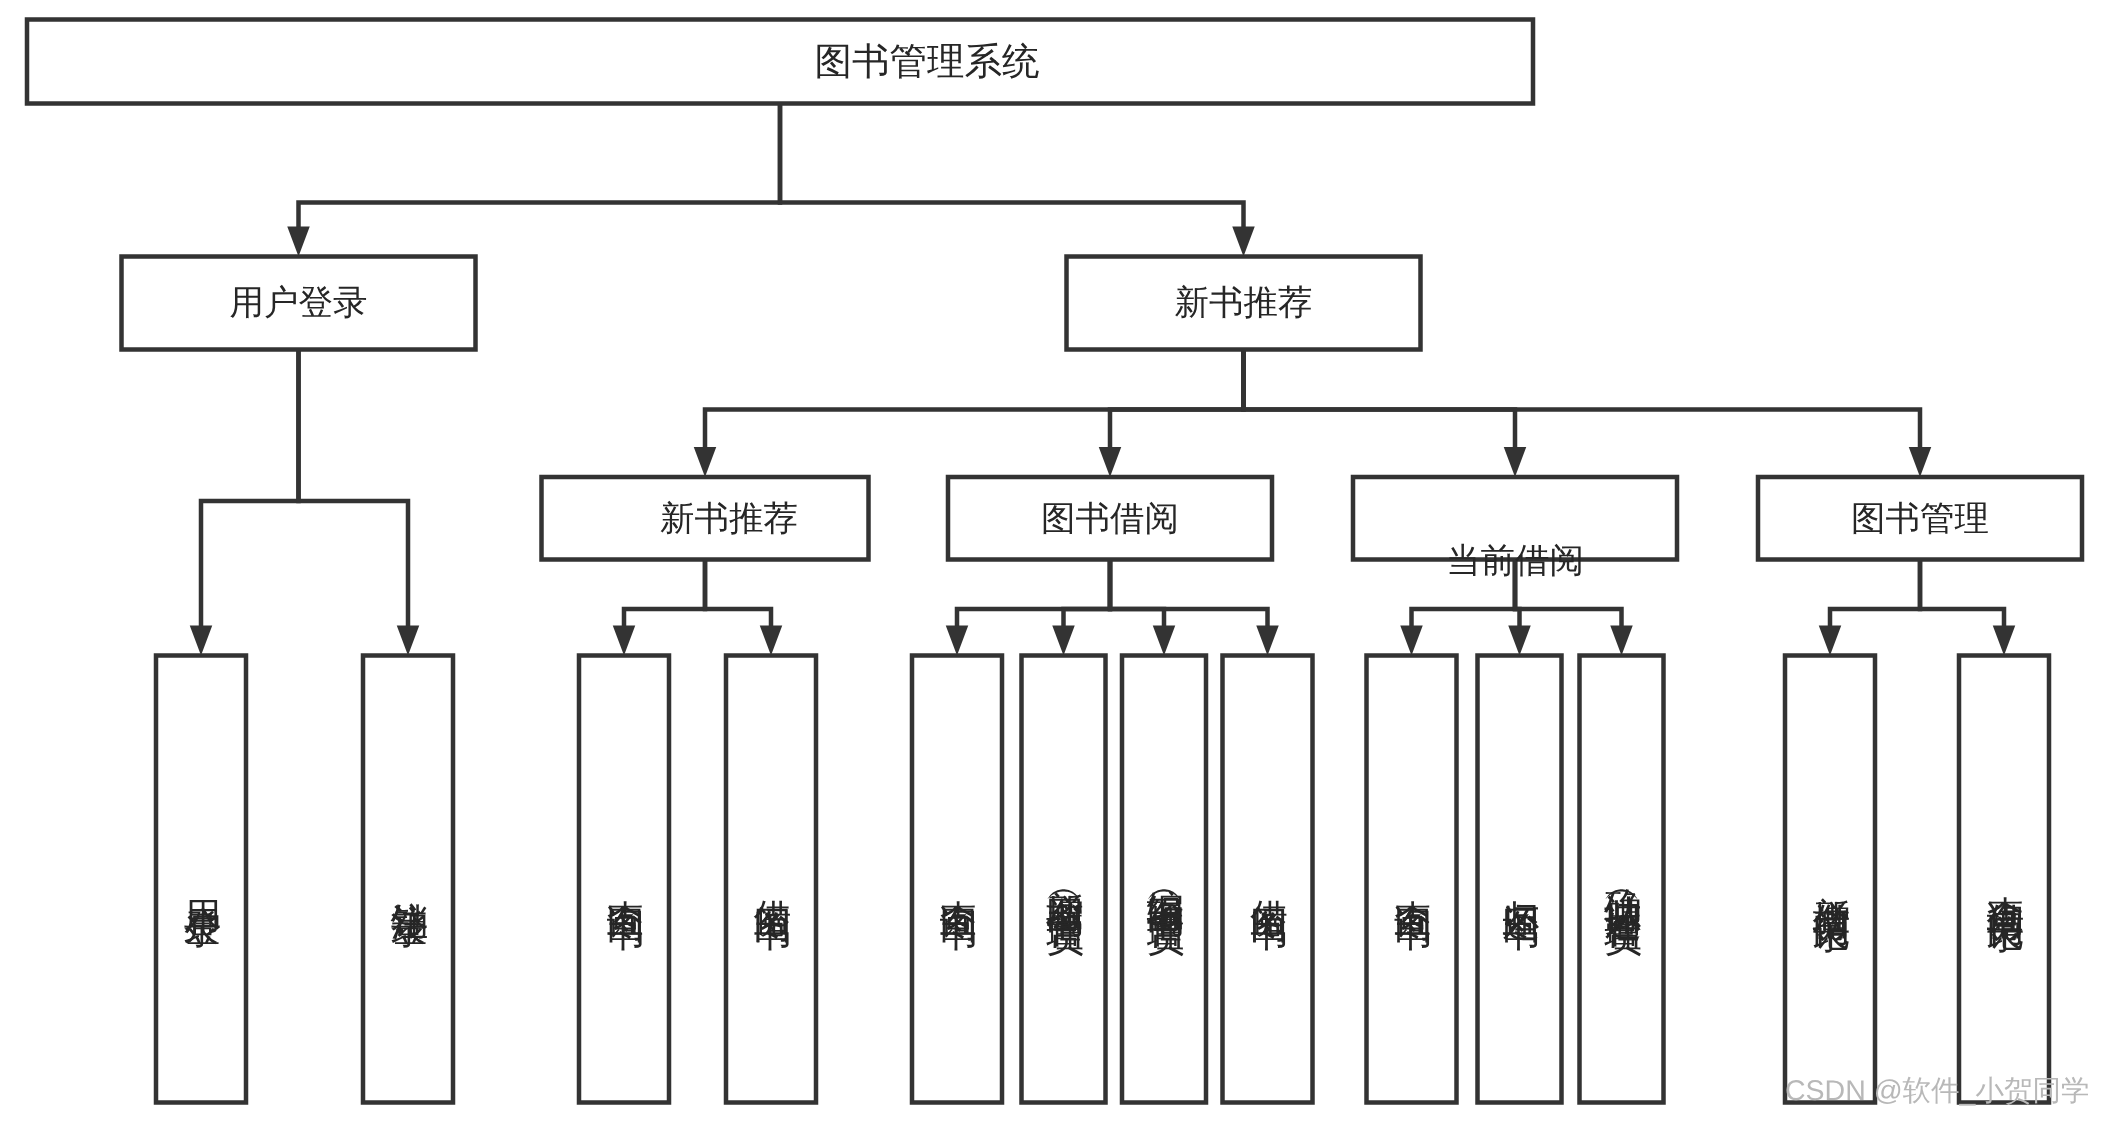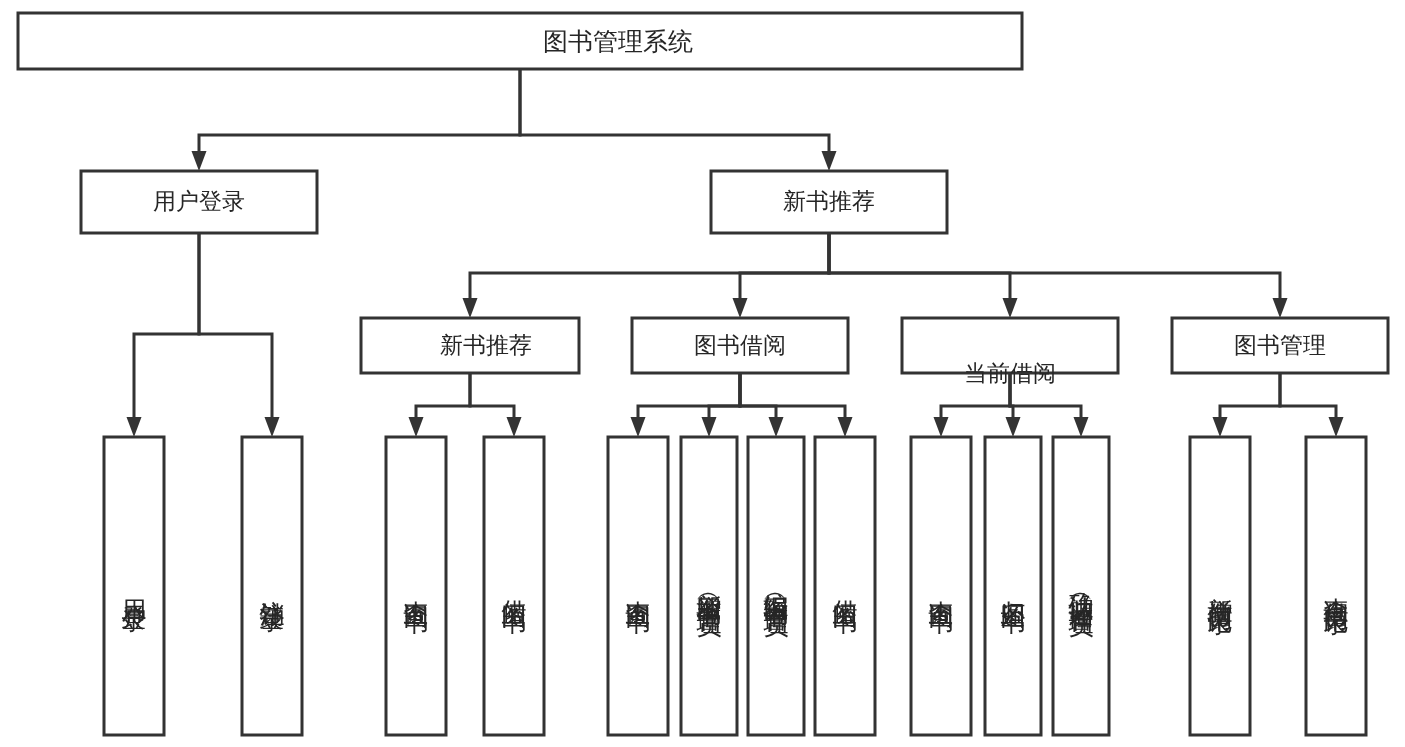--- a/index.html
+++ b/index.html
@@ -190,13 +190,14 @@
       <div class="node-label leaf-label" style="left: 608px; top: 437px; width: 60px; height: 298px;">查询图书</div>
       <div class="node-label leaf-label" style="left: 681px; top: 437px; width: 56px; height: 298px;">新增图书（管理员）</div>
       <div class="node-label leaf-label" style="left: 748px; top: 437px; width: 56px; height: 298px;">编辑图书（管理员）</div>
       <div class="node-label leaf-label" style="left: 815px; top: 437px; width: 60px; height: 298px;">借阅图书</div>
       <div class="node-label leaf-label" style="left: 911px; top: 437px; width: 60px; height: 298px;">查询图书</div>
       <div class="node-label leaf-label" style="left: 985px; top: 437px; width: 56px; height: 298px;">归还图书</div>
       <div class="node-label leaf-label" style="left: 1053px; top: 437px; width: 56px; height: 298px;">确认归还（管理员）</div>
       <div class="node-label leaf-label" style="left: 1190px; top: 437px; width: 60px; height: 298px;">新增借阅记录</div>
       <div class="node-label leaf-label" style="left: 1306px; top: 437px; width: 60px; height: 298px;">查询借阅记录</div>
     </div>
+  <div class="watermark">CSDN @软件_小贺同学</div>
 </div>
 
 </body></html>

